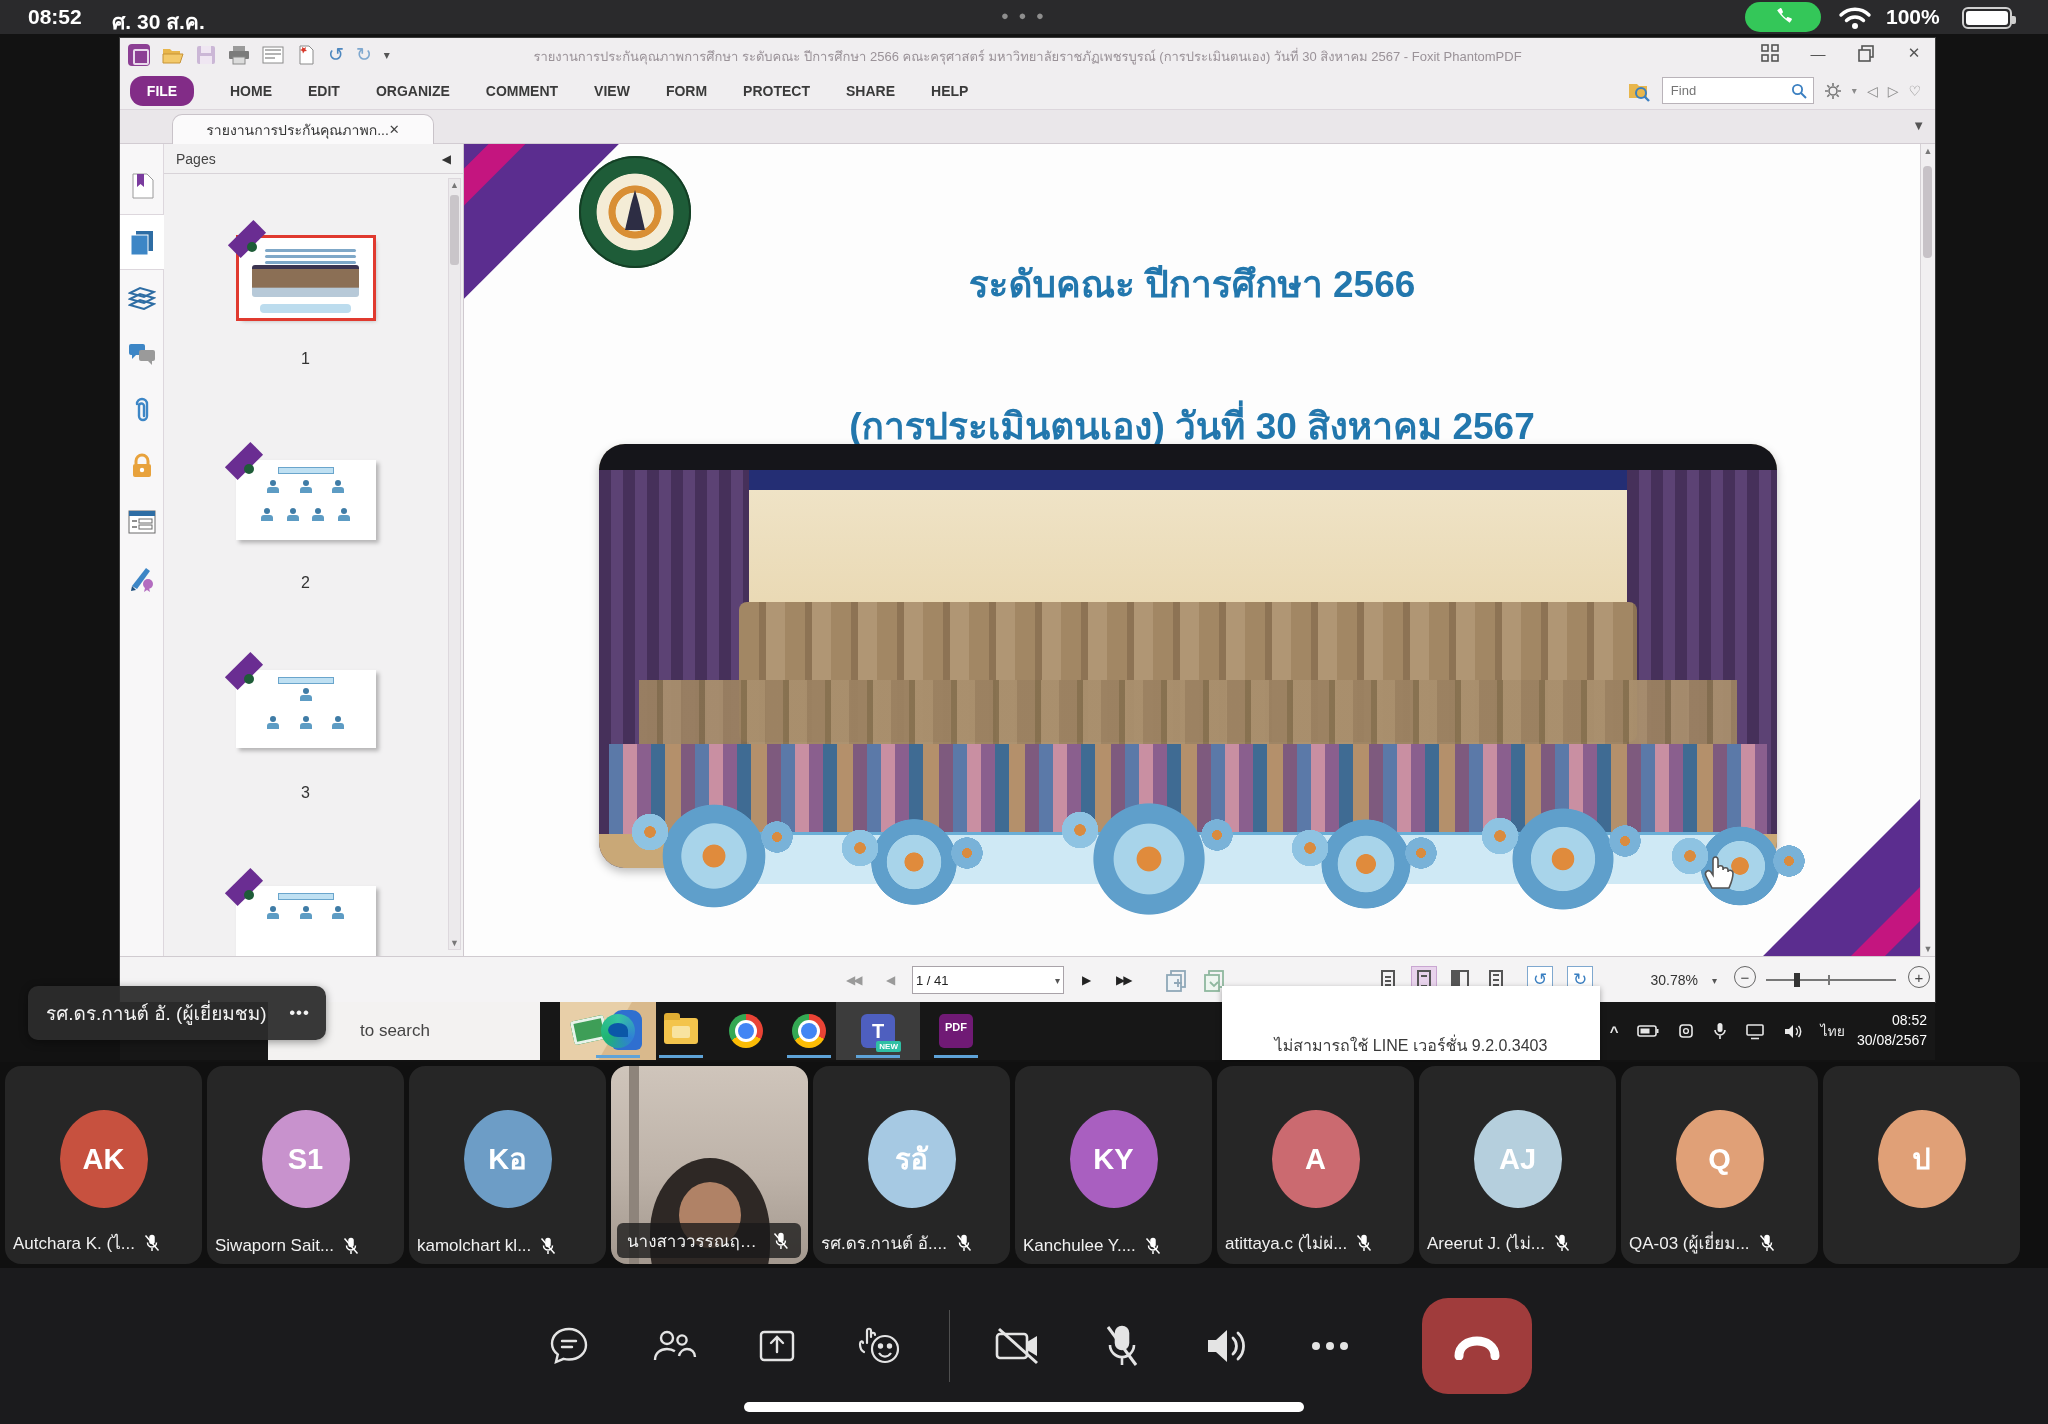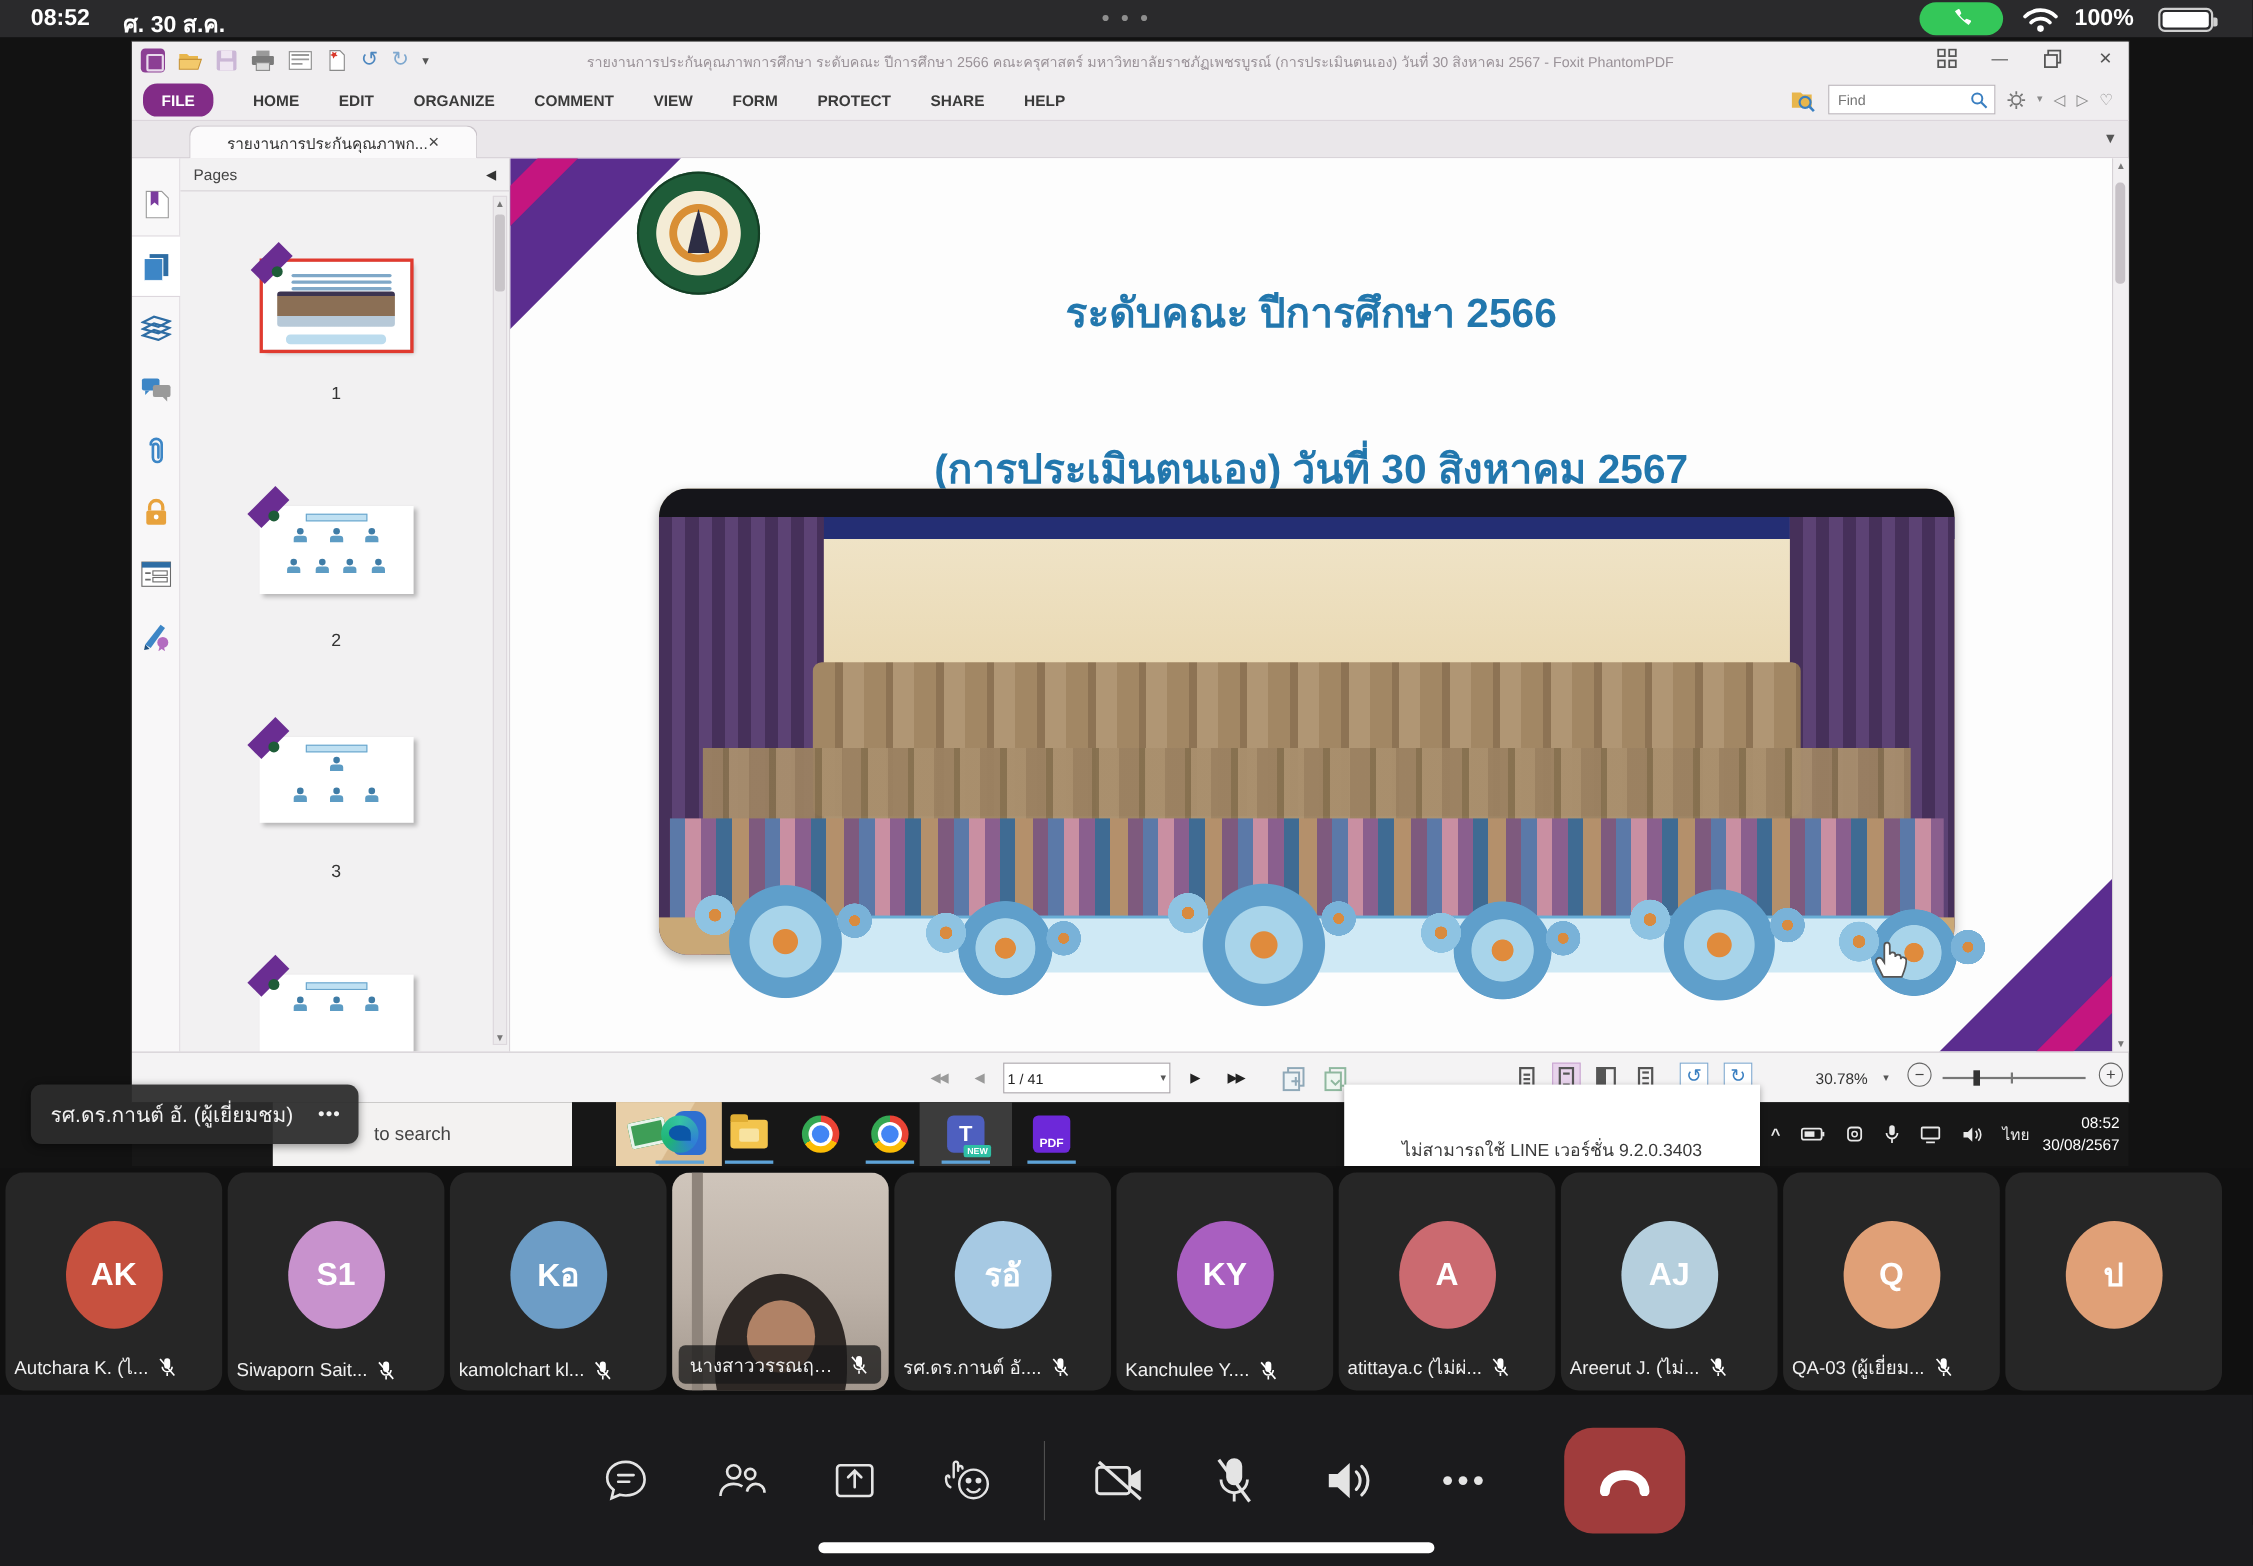--- a/index.html
+++ b/index.html
@@ -117,38 +117,38 @@
   .pgrect2{width:18px;height:20px;border:2px solid #555;border-left-width:9px;}
   .rot{width:26px;height:26px;border:1px solid #7fa8cf;color:#3a7fc1;font-size:17px;display:flex;align-items:center;justify-content:center;background:#fff;}
   .zoomtxt{font-size:14px;color:#333;}
   .zcirc{width:22px;height:22px;border:1px solid #666;border-radius:50%;color:#444;font-size:15px;display:flex;align-items:center;justify-content:center;}
   .zslider{width:130px;height:2px;background:#777;position:relative;}
   .zslider .zthumb{position:absolute;left:28px;top:-6px;width:6px;height:14px;background:#333;}
   .zslider .ztick{position:absolute;left:62px;top:-4px;width:2px;height:10px;background:#777;}
 
   
   .taskbar{position:absolute;left:120px;top:968px;width:1815px;height:58px;background:#171717;}
-  .tb-search{position:absolute;left:128px;top:0;width:272px;height:58px;background:#f3f2f1;display:flex;align-items:center;}
+  .tb-search{position:absolute;left:148px;top:0;width:272px;height:58px;background:#f3f2f1;display:flex;align-items:center;}
   .tb-search span{margin-left:92px;font-size:17px;color:#444;}
   .tb-wall{position:absolute;left:440px;top:0;width:96px;height:58px;background:linear-gradient(120deg,#e8cfa8 55%,#d9b98c 56%),#e8cfa8;overflow:hidden;}
   .tb-wall:before{content:"";position:absolute;left:12px;top:16px;width:34px;height:24px;background:#3e9e57;transform:rotate(-12deg);border-radius:3px;box-shadow:0 0 0 3px #e7f3ea inset;}
   .tb-wall:after{content:"";position:absolute;right:14px;top:8px;width:30px;height:40px;background:#2f6fd0;border-radius:10px 10px 6px 6px;}
   .tb-ic{position:absolute;top:9px;width:40px;height:40px;display:flex;align-items:center;justify-content:center;}
   .tb-under{position:absolute;bottom:2px;width:44px;height:3px;background:#5ea3d8;}
   .teams-hl{position:absolute;left:716px;top:0;width:84px;height:58px;background:#3c3c3c;}
   .ic-edge{width:34px;height:34px;border-radius:50%;background:conic-gradient(#35c4a2,#2f7fd6,#1fb573,#35c4a2);position:relative;}
   .ic-edge:after{content:"";position:absolute;left:7px;top:9px;width:20px;height:14px;border-radius:50% 50% 0 50%;background:#0b57a8;}
   .ic-folder{width:34px;height:26px;background:#f3c44c;border-radius:3px;position:relative;}
   .ic-folder:before{content:"";position:absolute;left:0;top:-5px;width:16px;height:7px;background:#e0ad33;border-radius:3px 3px 0 0;}
   .ic-folder:after{content:"";position:absolute;left:8px;top:8px;width:18px;height:12px;background:#f8e3a0;border-radius:2px;}
   .ic-chrome{width:34px;height:34px;border-radius:50%;background:conic-gradient(#ea4335 0 33%,#fbbc05 33% 66%,#34a853 66% 100%);position:relative;}
   .ic-chrome:after{content:"";position:absolute;left:9px;top:9px;width:16px;height:16px;border-radius:50%;background:#4285f4;box-shadow:0 0 0 3px #fff;}
   .ic-teams{width:34px;height:34px;background:#4e5fbf;border-radius:6px;color:#fff;font-weight:700;font-size:20px;display:flex;align-items:center;justify-content:center;position:relative;}
   .teams-new{position:absolute;right:-6px;bottom:-4px;background:#2fbfa4;color:#fff;font-size:8px;font-weight:700;padding:1px 3px;border-radius:2px;}
-  .ic-pdf{width:34px;height:34px;background:#6d28d9;border-radius:5px;color:#fff;font-size:11px;font-weight:700;display:flex;align-items:flex-end;justify-content:center;padding-bottom:2px;}
+  .ic-pdf{width:34px;height:34px;background:#701a75;border-radius:5px;color:#fff;font-size:11px;font-weight:700;display:flex;align-items:flex-end;justify-content:center;padding-bottom:15px;}
   .tray{position:absolute;right:90px;top:0;height:58px;display:flex;align-items:center;gap:18px;color:#e8e8e8;}
   .tray .tchev{font-size:15px;font-weight:700;}
   .tray-lang{font-size:14px;}
   .tb-clock{position:absolute;right:8px;top:8px;width:78px;text-align:right;color:#fff;font-size:14px;line-height:20px;}
 
   
   .line-notice{position:absolute;left:1222px;top:952px;width:378px;height:74px;background:#fff;box-shadow:0 2px 6px rgba(0,0,0,.35);display:flex;align-items:flex-end;justify-content:center;overflow:hidden;}
   .line-notice span{font-size:16px;color:#3a3a3a;margin-bottom:2px;white-space:nowrap;}
   .name-overlay{position:absolute;left:28px;top:952px;width:298px;height:54px;background:rgba(44,44,44,.94);border-radius:10px;display:flex;align-items:center;justify-content:space-between;padding:0 16px 0 18px;box-shadow:0 2px 8px rgba(0,0,0,.4);}
   .name-overlay .nm{color:#f2f2f2;font-size:19px;white-space:nowrap;}

